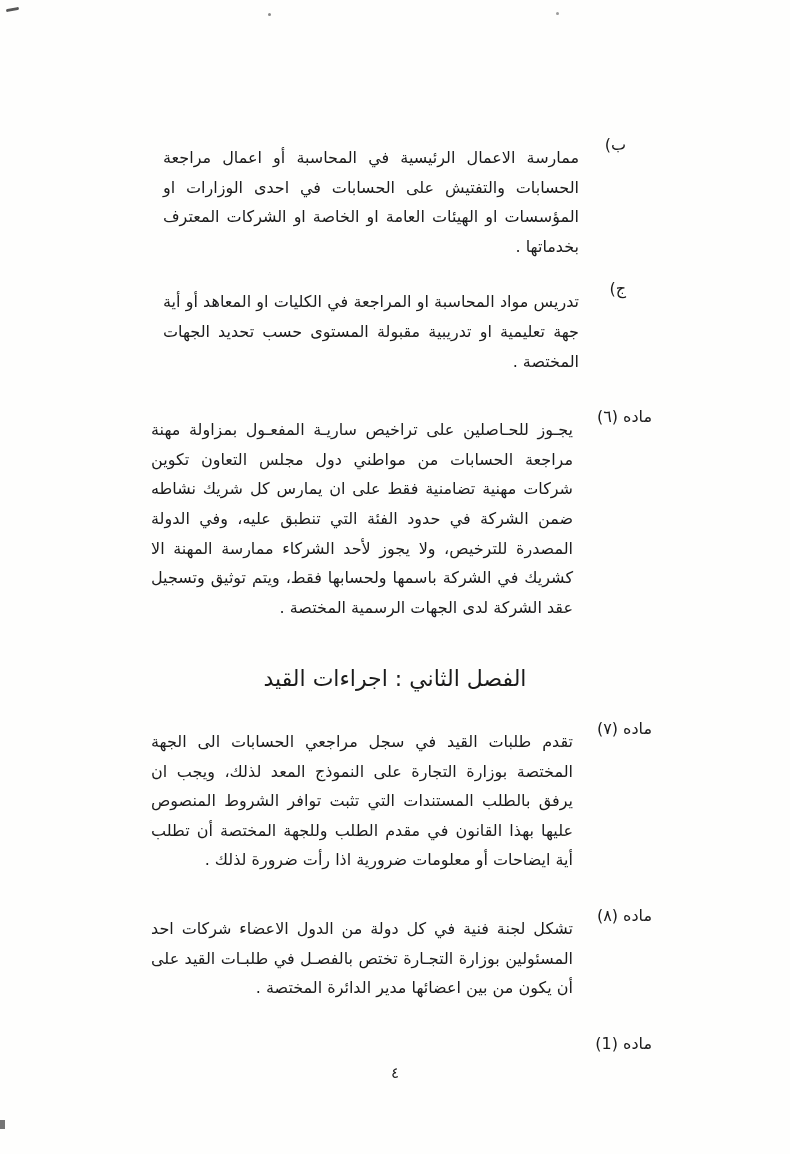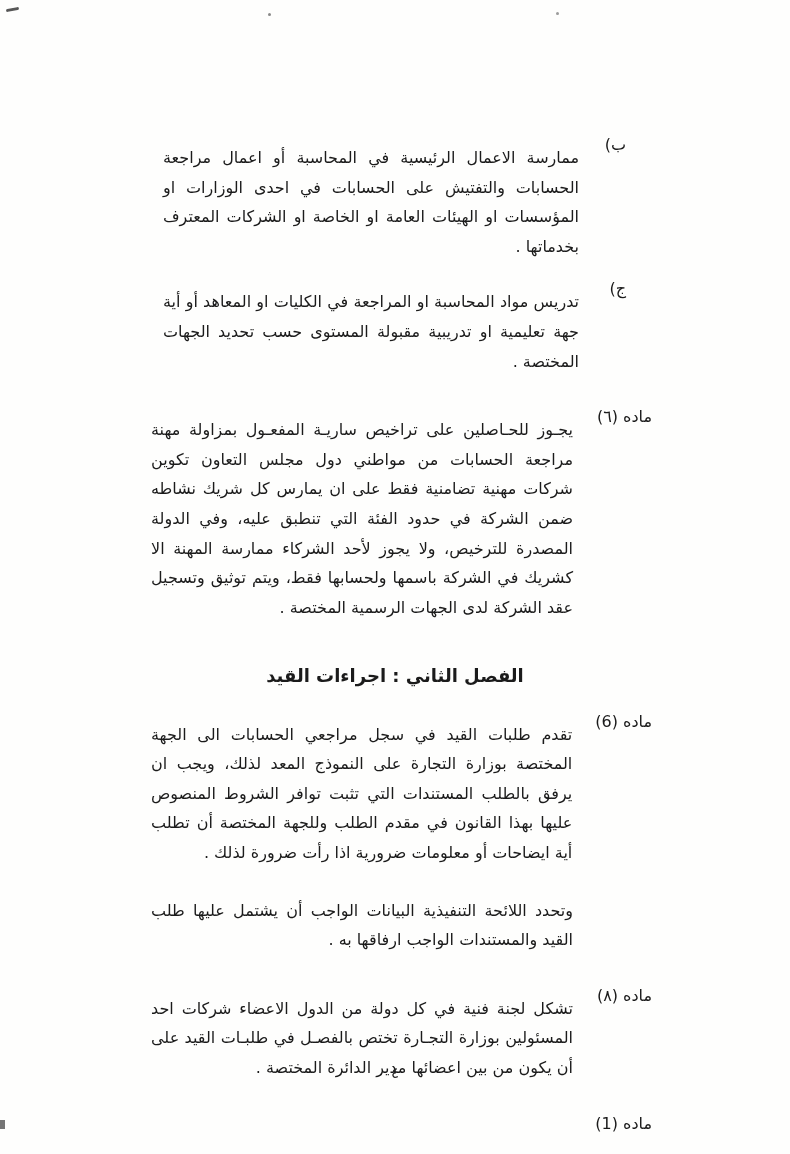--- a/index.html
+++ b/index.html
@@ -54,22 +54,22 @@
   }
 
   .article { margin-top: 13px; }
 
   .continuation { margin-top: 2px; }
   .continuation .marker { padding-left: 0; }
 
   .section-heading {
     margin: 24px 0 14px;
     text-align: center;
-    font-size: 18px;
-    font-weight: bold;
+    font-size: 22px;
+    font-weight: normal;
     letter-spacing: 0.2px;
   }
 
   .page-number {
     position: absolute;
     top: 1064px;
     left: 0;
     width: 100%;
     text-align: center;
     font-size: 15px;
@@ -101,28 +101,24 @@
     </div>
 
     <div class="article">
       <span class="marker">ماده (٦)</span>
       <p class="body">يجـوز للحـاصلين على تراخيص ساريـة المفعـول بمزاولة مهنة مراجعة الحسابات من مواطني دول مجلس التعاون تكوين شركات مهنية تضامنية فقط على ان يمارس كل شريك نشاطه ضمن الشركة في حدود الفئة التي تنطبق عليه، وفي الدولة المصدرة للترخيص، ولا يجوز لأحد الشركاء ممارسة المهنة الا كشريك في الشركة باسمها ولحسابها فقط، ويتم توثيق وتسجيل عقد الشركة لدى الجهات الرسمية المختصة .</p>
     </div>
 
     <h2 class="section-heading">الفصل الثاني : اجراءات القيد</h2>
 
     <div class="article">
-      <span class="marker">ماده (6)</span>
+      <span class="marker">ماده (٧)</span>
       <p class="body">تقدم طلبات القيد في سجل مراجعي الحسابات الى الجهة المختصة بوزارة التجارة على النموذج المعد لذلك، ويجب ان يرفق بالطلب المستندات التي تثبت توافر الشروط المنصوص عليها بهذا القانون في مقدم الطلب وللجهة المختصة أن تطلب أية ايضاحات أو معلومات ضرورية اذا رأت ضرورة لذلك .</p>
     </div>
 
-    <div class="article continuation">
-      <span class="marker"></span>
-      <p class="body">وتحدد اللائحة التنفيذية البيانات الواجب أن يشتمل عليها طلب القيد والمستندات الواجب ارفاقها به .</p>
-    </div>
 
     <div class="article">
       <span class="marker">ماده (٨)</span>
       <p class="body">تشكل لجنة فنية في كل دولة من الدول الاعضاء شركات احد المسئولين بوزارة التجـارة تختص بالفصـل في طلبـات القيد على أن يكون من بين اعضائها مدير الدائرة المختصة .</p>
     </div>
 
     <div class="article">
       <span class="marker">ماده (1)</span>
     </div>
 

